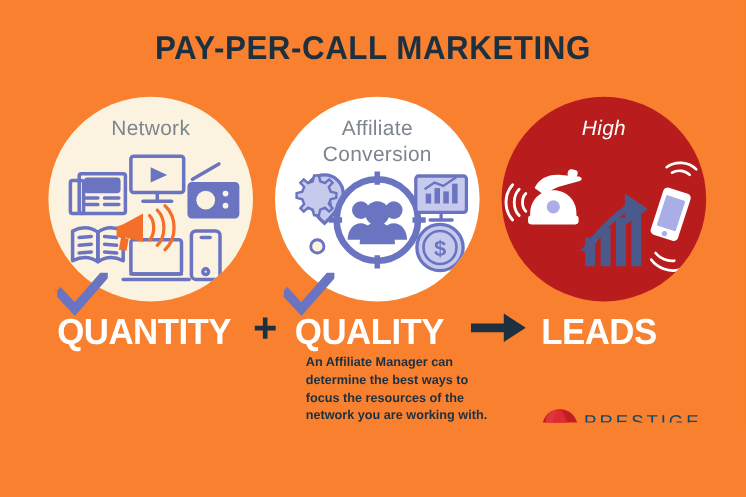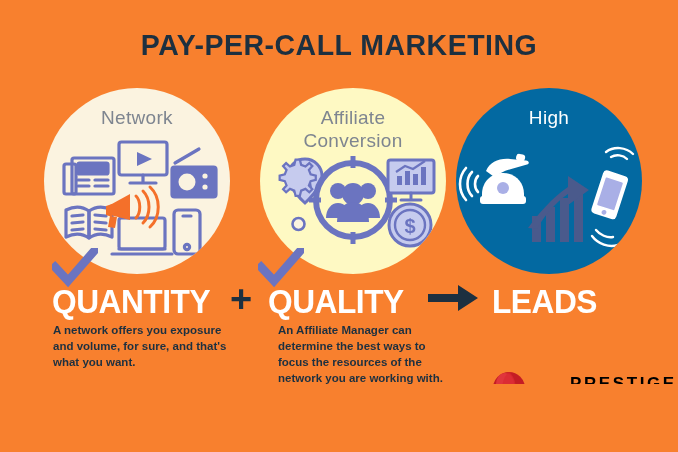--- a/index.html
+++ b/index.html
@@ -43,32 +43,33 @@
     overflow: hidden;
   }
   #circle-network {
     left: 44px;
     top: 88px;
     width: 186px;
     height: 186px;
     background: #fbf3e0;
   }
   #circle-affiliate {
-    left: 260px;
+    left: 250px;
     top: 88px;
     width: 186px;
     height: 186px;
-    background: #fef9c3;
+    background: #ffffff;
   }
   #circle-conversion {
     left: 456px;
     top: 88px;
     width: 186px;
     height: 186px;
-    background: #0369a1;
+    background: #b91c1c;
+    font-style: italic;
   }
   .circle-label {
     position: absolute;
     top: 18px;
     left: 0;
     width: 100%;
     text-align: center;
     font-family: "Liberation Sans", sans-serif;
     font-size: 19px;
     line-height: 23px;
@@ -163,25 +164,24 @@
     height: 48px;
   }
   #logo-text {
     position: absolute;
     left: 42px;
     top: 4px;
   }
   #logo-prestige {
     font-family: "Liberation Sans", sans-serif;
     font-size: 17px;
-    font-weight: bold;
+    font-weight: normal;
     letter-spacing: 2.6px;
-    color: #000000;
+    color: #0c4a6e;
     line-height: 19px;
-    margin-left: 39px;
   }
   #logo-marketing {
     font-family: "Liberation Sans", sans-serif;
     font-size: 12px;
     font-weight: normal;
     letter-spacing: 2.4px;
     color: #f3d9c6;
     line-height: 17px;
   }
   #logo-url {
@@ -381,21 +381,20 @@
 
   <div id="plus-sign">+</div>
   <svg id="arrow-sign" viewBox="0 0 50 34">
     <path d="M0 13 L30 13 L30 4 L50 17 L30 30 L30 21 L0 21 Z" fill="#1d3040"></path>
   </svg>
 
   <div class="col-heading" id="heading-quantity">QUANTITY</div>
   <div class="col-heading" id="heading-quality">QUALITY</div>
   <div class="col-heading" id="heading-leads">LEADS</div>
 
-  <div class="col-body" id="body-quantity">A network offers you exposure and volume, for sure, and that's what you want.</div>
   <div class="col-body" id="body-quality">An Affiliate Manager can determine the best ways to focus the resources of the network you are working with.</div>
 
   <div id="logo-block">
     <svg id="logo-balloon" viewBox="0 0 40 48">
       <circle cx="20" cy="18" r="16" fill="#c41c24"></circle>
       <ellipse cx="16" cy="14" rx="9" ry="11" fill="#e0353c"></ellipse>
       <path d="M20 2 C12 8, 10 26, 20 34 C30 26, 28 8, 20 2 Z" fill="#d92a31" opacity="0.75"></path>
       <path d="M13 32 L20 40 L27 32 Z" fill="#c41c24"></path>
       <line x1="16" y1="36" x2="18" y2="42" stroke="#b0171e" stroke-width="1.2"></line>
       <line x1="24" y1="36" x2="22" y2="42" stroke="#b0171e" stroke-width="1.2"></line>

